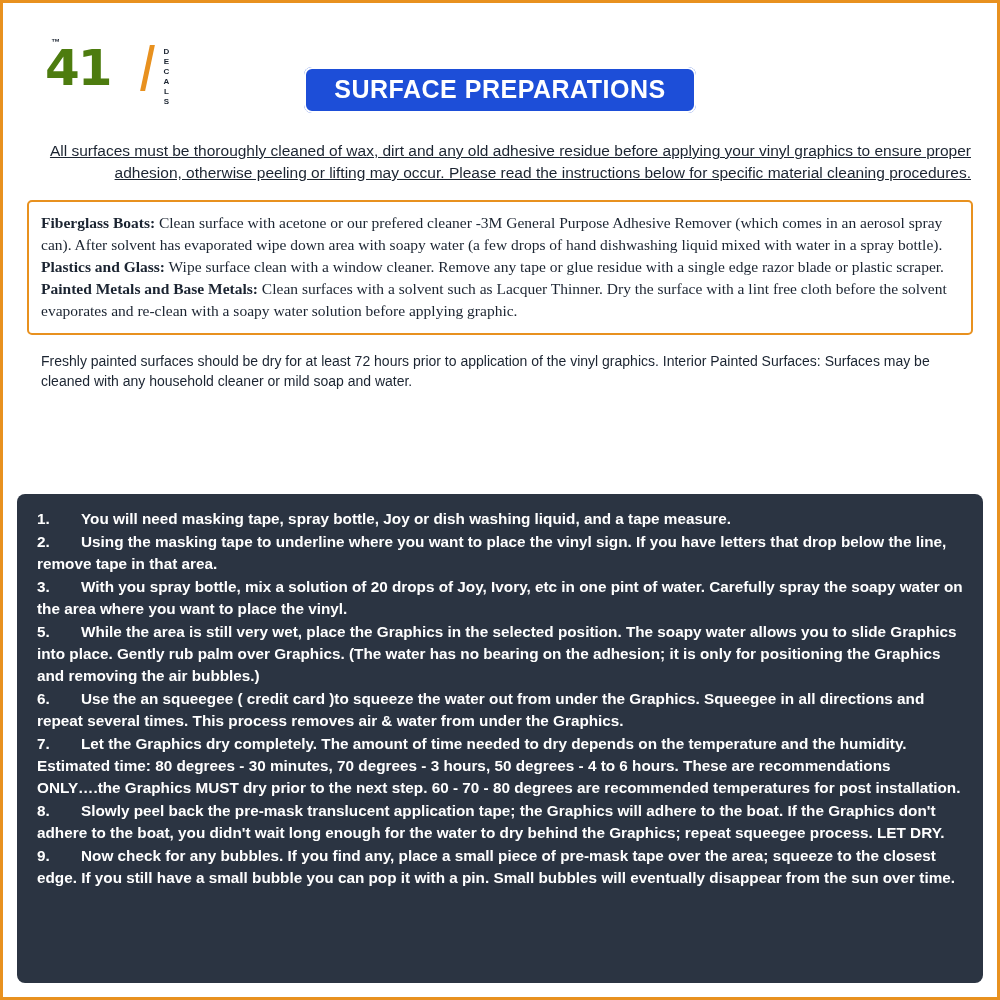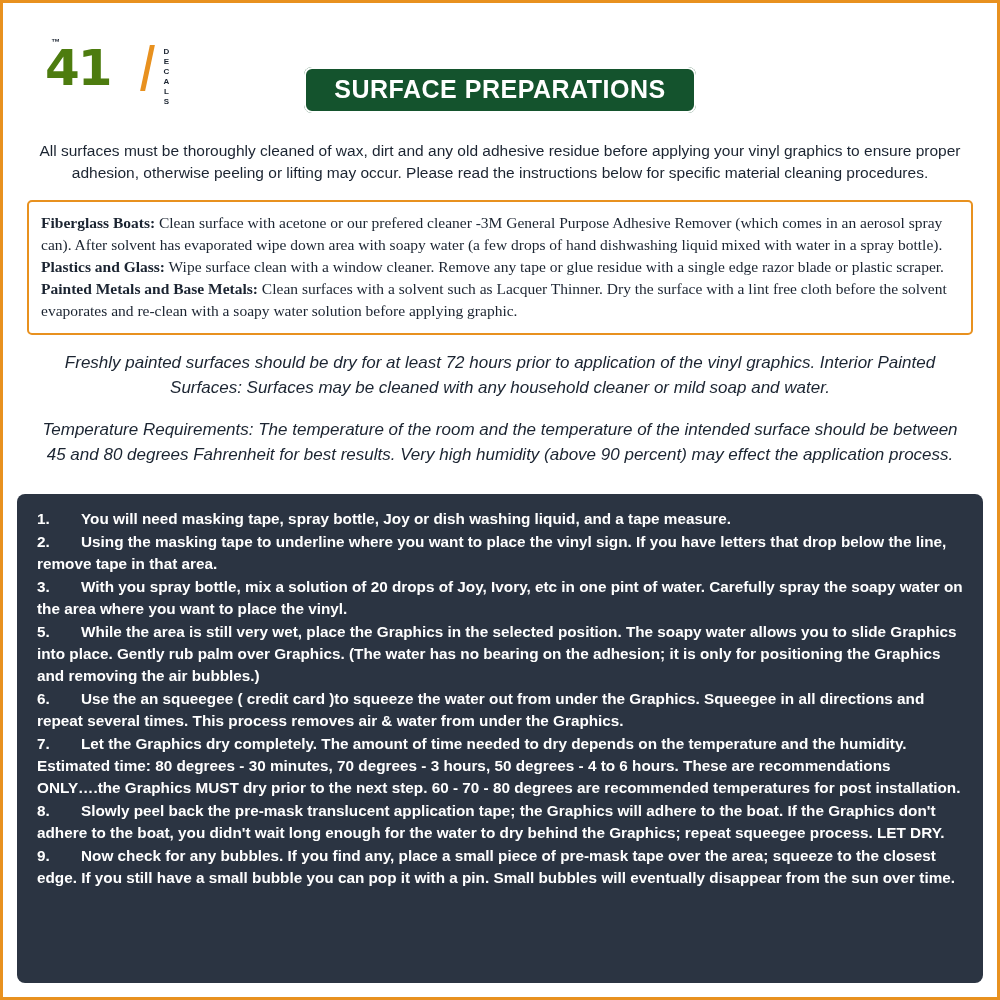--- a/index.html
+++ b/index.html
@@ -78,60 +78,60 @@
     line-height: 1;
   }
 
   
   .title-pill-row {
     display: flex;
     justify-content: center;
     margin-top: 48px;
   }
   .title-pill {
-    background: #14532d;
+    background: #1d4ed8;
     color: #ffffff;
     font-size: 25px;
     font-weight: bold;
     letter-spacing: 0.5px;
     padding: 8px 30px 9px 30px;
     border-radius: 8px;
     box-shadow: 0 0 0 2px #ffffff inset;
   }
 
   
   .intro {
     margin: 27px 6px 16px 6px;
     font-size: 15.5px;
     line-height: 1.42;
-    text-align: center;
+    text-align: right;
+    text-decoration: underline;
   }
 
   
   .box {
     margin: 16px 4px 0 4px;
     border: 2px solid #e8911f;
     border-radius: 5px;
     padding: 10px 12px 11px 12px;
   }
   .box p {
     margin: 0;
     font-size: 15.5px;
     line-height: 1.42;
     font-family: Liberation Serif, serif;
   }
   .box b { font-weight: bold; }
 
   
   .note {
     margin: 16px 18px 0 18px;
-    font-size: 17px;
-    font-style: italic;
+    font-size: 14px;
     line-height: 1.45;
-    text-align: center;
+    text-align: left;
   }
   .note2 { margin-top: 18px; }
 
   
   .app-header-row {
     position: relative;
     display: flex;
     justify-content: center;
     margin-top: 18px;
     z-index: 3;
@@ -193,21 +193,20 @@
 
     <p class="intro">All surfaces must be thoroughly cleaned of wax, dirt and any old adhesive residue before applying your vinyl graphics to ensure proper adhesion, otherwise peeling or lifting may occur. Please read the instructions below for specific material cleaning procedures.</p>
 
     <div class="box">
       <p><b>Fiberglass Boats:</b><span> Clean surface with acetone or our prefered cleaner -3M General Purpose Adhesive Remover (which comes in an aerosol spray can). After solvent has evaporated wipe down area with soapy water (a few drops of hand dishwashing liquid mixed with water in a spray bottle).</span></p>
       <p><b>Plastics and Glass:</b><span> Wipe surface clean with a window cleaner. Remove any tape or glue residue with a single edge razor blade or plastic scraper.</span></p>
       <p><b>Painted Metals and Base Metals:</b><span> Clean surfaces with a solvent such as Lacquer Thinner. Dry the surface with a lint free cloth before the solvent evaporates and re-clean with a soapy water solution before applying graphic.</span></p>
     </div>
 
     <p class="note">Freshly painted surfaces should be dry for at least 72 hours prior to application of the vinyl graphics. Interior Painted Surfaces: Surfaces may be cleaned with any household cleaner or mild soap and water.</p>
-    <p class="note note2">Temperature Requirements: The temperature of the room and the temperature of the intended surface should be between 45 and 80 degrees Fahrenheit for best results. Very high humidity (above 90 percent) may effect the application process.</p>
 
   </div>
 
   <div class="dark-panel">
     <p class="step"><span class="num">1.</span><span>You will need masking tape, spray bottle, Joy or dish washing liquid, and a tape measure.</span></p>
     <p class="step"><span class="num">2.</span><span>Using the masking tape to underline where you want to place the vinyl sign. If you have letters that drop below the line, remove tape in that area.</span></p>
     <p class="step"><span class="num">3.</span><span>With you spray bottle, mix a solution of 20 drops of Joy, Ivory, etc in one pint of water. Carefully spray the soapy water on the area where you want to place the vinyl.</span></p>
     <p class="step"><span class="num">5.</span><span>While the area is still very wet, place the Graphics in the selected position. The soapy water allows you to slide Graphics into place. Gently rub palm over Graphics. (The water has no bearing on the adhesion; it is only for positioning the Graphics and removing the air bubbles.)</span></p>
     <p class="step"><span class="num">6.</span><span>Use the an squeegee ( credit card )to squeeze the water out from under the Graphics. Squeegee in all directions and repeat several times. This process removes air &amp; water from under the Graphics.</span></p>
     <p class="step"><span class="num">7.</span><span>Let the Graphics dry completely. The amount of time needed to dry depends on the temperature and the humidity. Estimated time: 80 degrees - 30 minutes, 70 degrees - 3 hours, 50 degrees - 4 to 6 hours. These are recommendations ONLY….the Graphics MUST dry prior to the next step. 60 - 70 - 80 degrees are recommended temperatures for post installation.</span></p>

